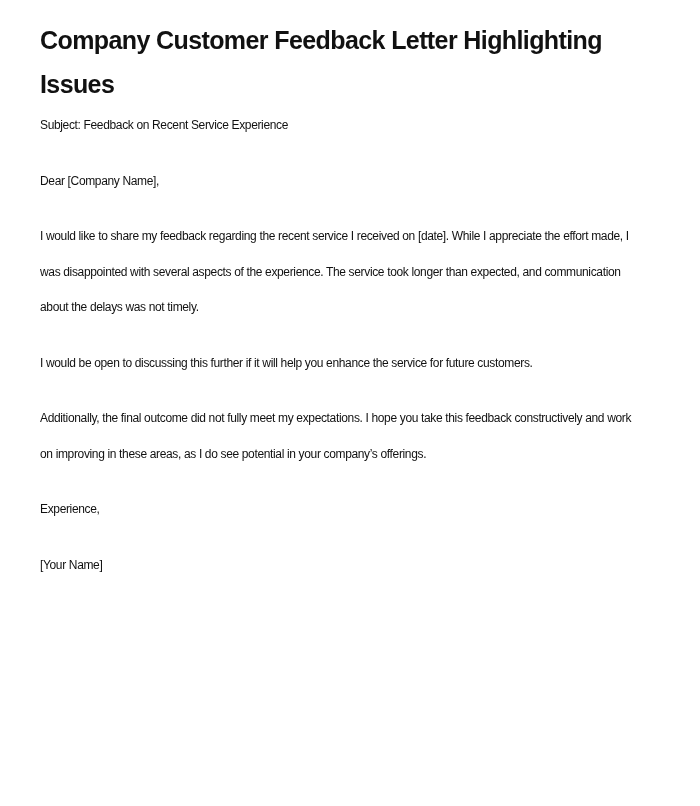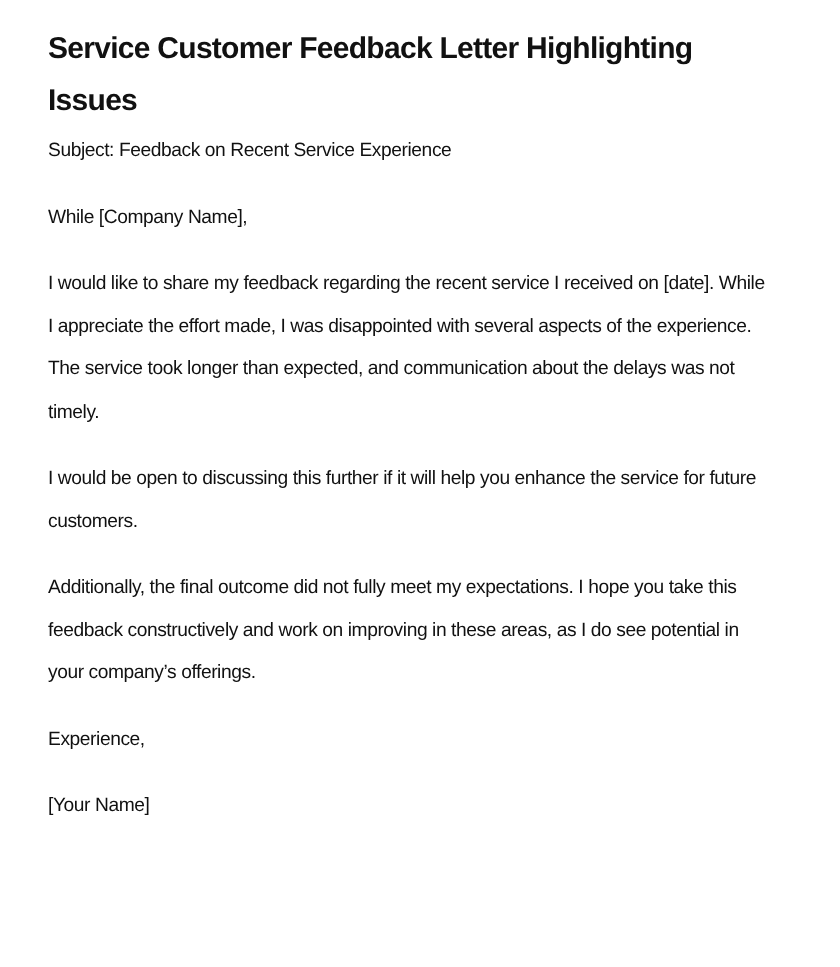--- a/index.html
+++ b/index.html
@@ -9,29 +9,29 @@
     color: #111111;
     font-family: "Liberation Sans", sans-serif;
   }
   .title {
     margin: 0;
     font-size: 25px; font-weight: bold; line-height: 44px;
     letter-spacing: -0.6px; color: #111111;
   }
   .p {
     margin: 4px 0 20px 0;
-    font-size: 16px; line-height: 35.5px; letter-spacing: -0.35px;
+    font-size: 12px; line-height: 35.5px; letter-spacing: -0.35px;
   }
   .p.first { margin-top: 2px; }
 </style>
 </head>
 <body>
 
 <div class="doc">
-  <h1 class="title">Service Customer Feedback Letter Highlighting Issues</h1>
+  <h1 class="title">Company Customer Feedback Letter Highlighting Issues</h1>
   <p class="p first">Subject: Feedback on Recent Service Experience</p>
-  <p class="p">While [Company Name],</p>
+  <p class="p">Dear [Company Name],</p>
   <p class="p">I would like to share my feedback regarding the recent service I received on [date]. While I appreciate the effort made, I was disappointed with several aspects of the experience. The service took longer than expected, and communication about the delays was not timely.</p>
   <p class="p">I would be open to discussing this further if it will help you enhance the service for future customers.</p>
   <p class="p">Additionally, the final outcome did not fully meet my expectations. I hope you take this feedback constructively and work on improving in these areas, as I do see potential in your company’s offerings.</p>
   <p class="p">Experience,</p>
   <p class="p">[Your Name]</p>
 </div>
 
 </body></html>

